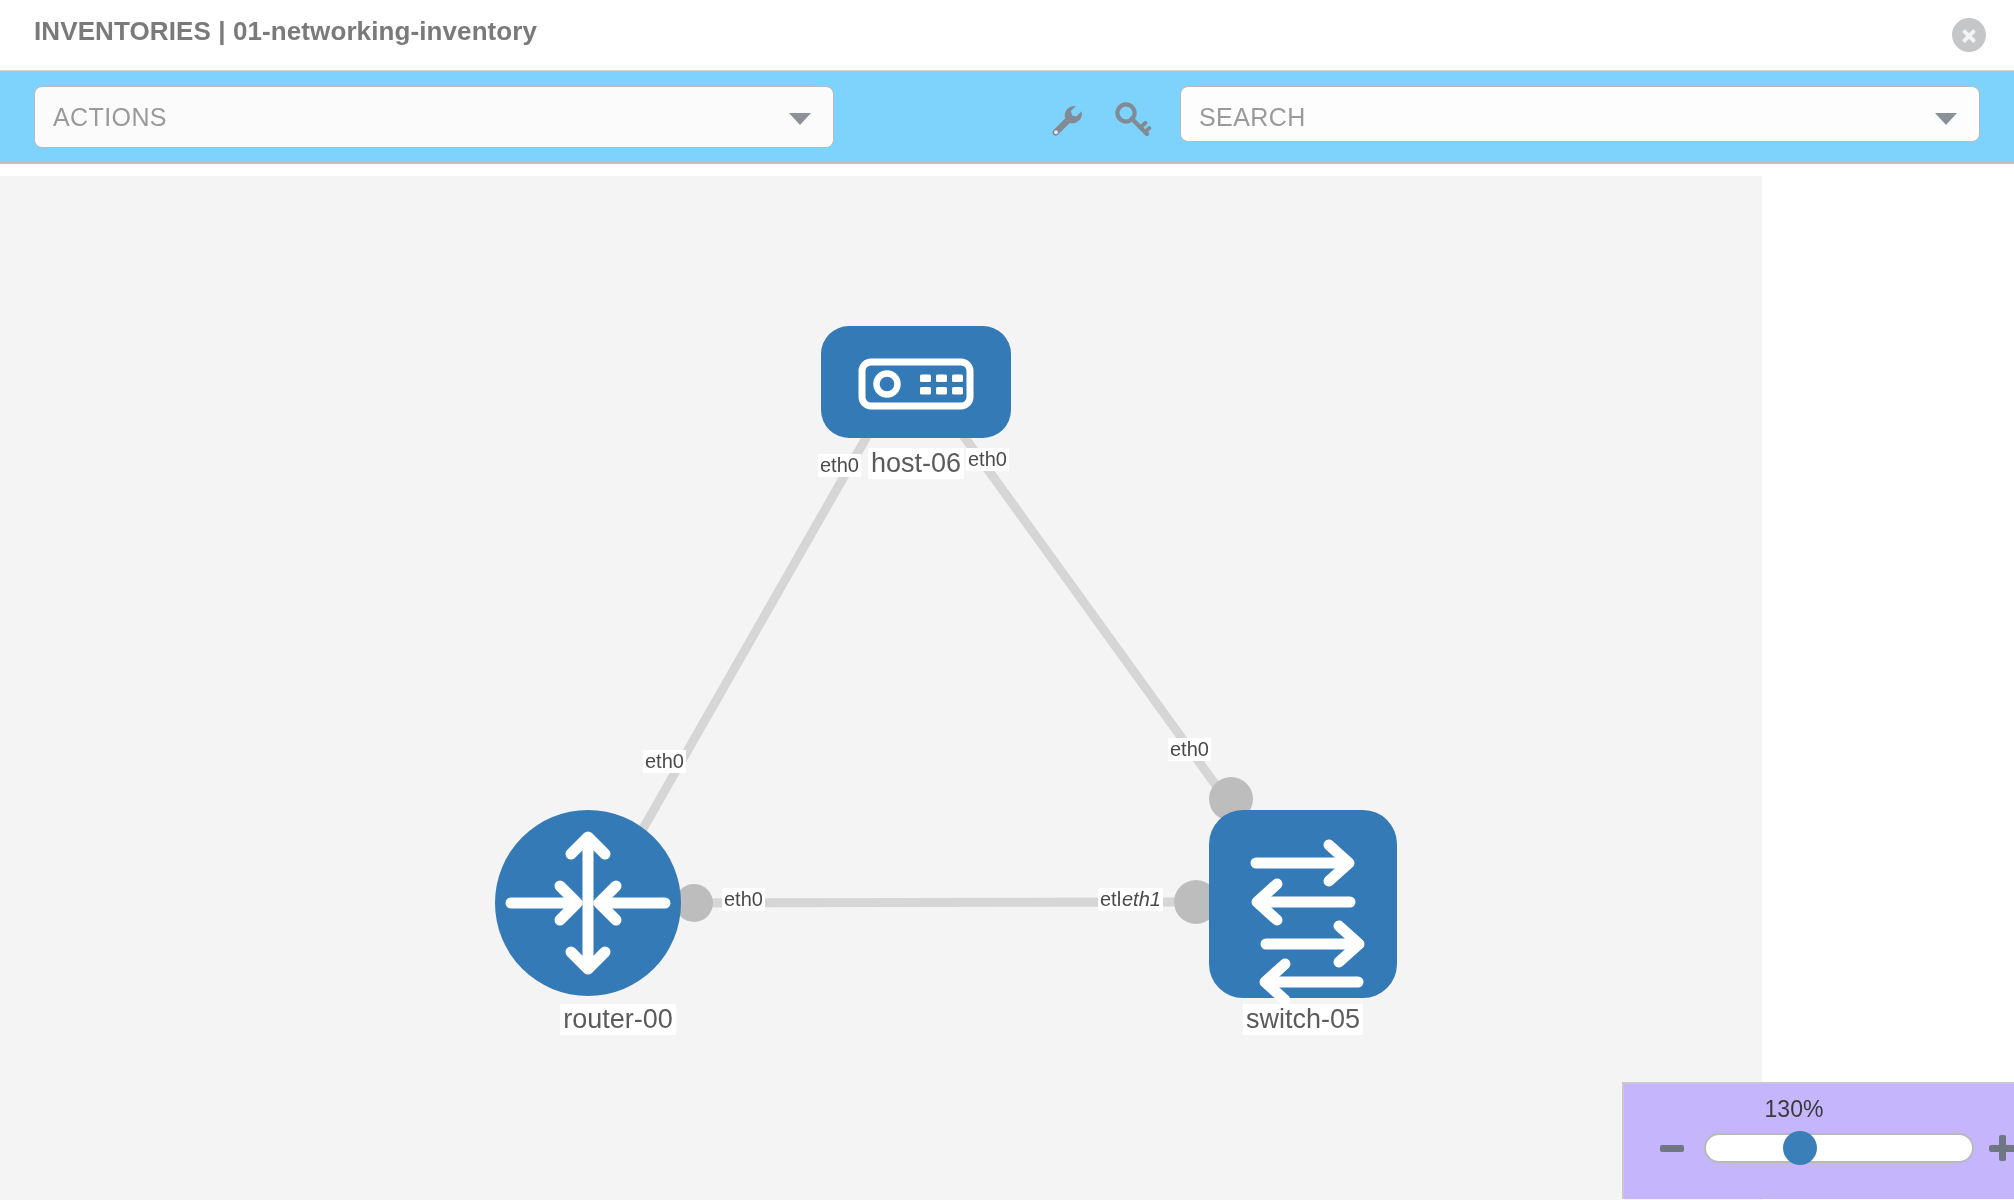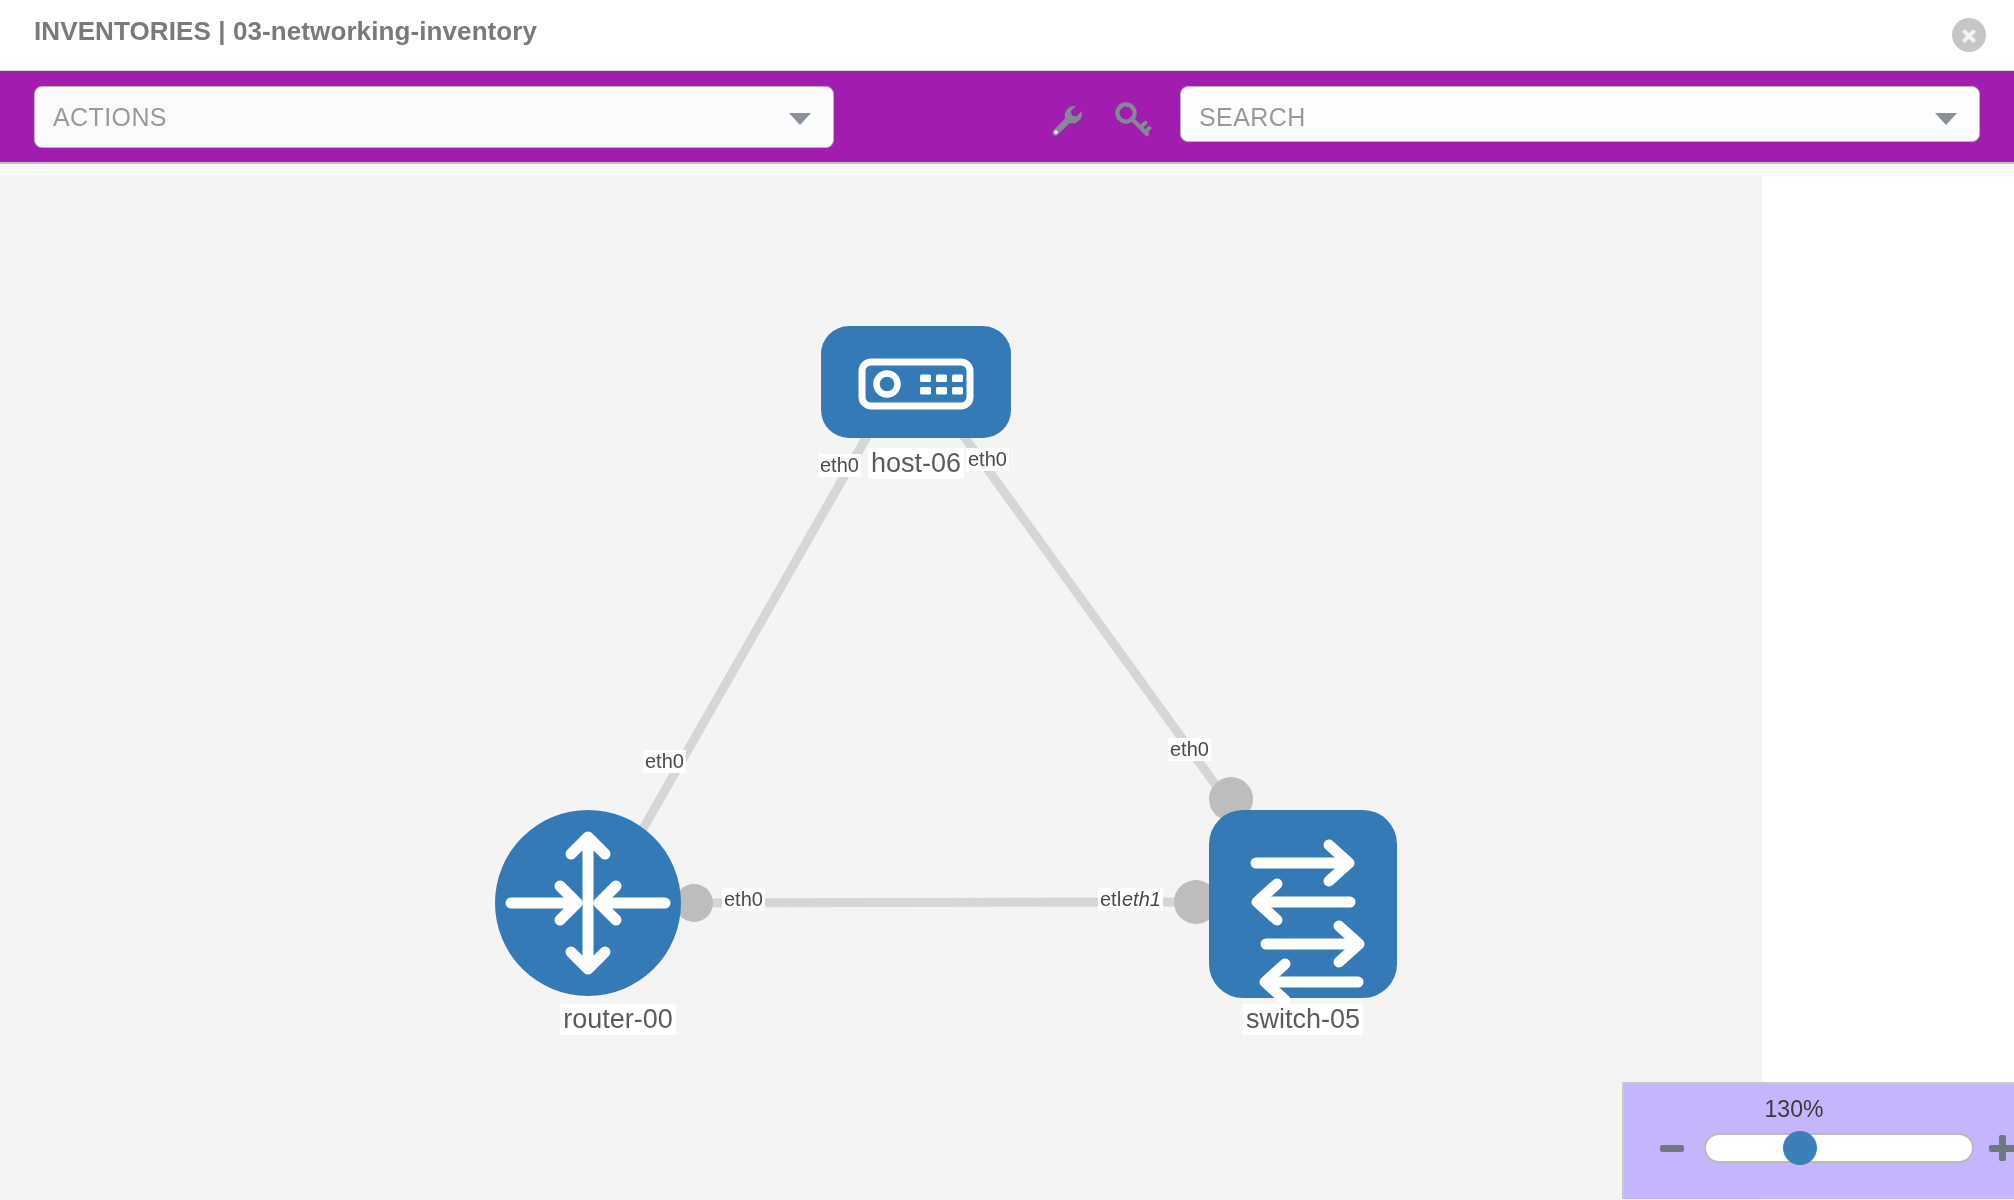--- a/index.html
+++ b/index.html
@@ -54,21 +54,21 @@
   }
   .close-btn::before { transform: rotate(45deg); }
   .close-btn::after  { transform: rotate(-45deg); }
 
   
   .toolbar {
     position: absolute;
     left: 0; top: 70px;
     width: 2014px;
     height: 94px;
-    background: #a21caf;
+    background: #7dd3fc;
     border-top: 1px solid #d6d6d6;
     border-bottom: 2px solid #bfbfbf;
   }
 
   .actions-select {
     position: absolute;
     left: 34px; top: 15px;
     width: 800px; height: 62px;
     background: #fbfbfb;
     border: 1px solid #b9b9b9;
@@ -211,21 +211,21 @@
   }
   .zoom-plus::before { left: 0; top: 9.5px; width: 26px; height: 7px; }
   .zoom-plus::after  { left: 9.5px; top: 0; width: 7px; height: 26px; }
 </style>
 </head>
 <body>
 
 <div id="app">
 
   <div class="header">
-    <div class="header-title">INVENTORIES | 03-networking-inventory</div>
+    <div class="header-title">INVENTORIES | 01-networking-inventory</div>
     <div class="close-btn"></div>
   </div>
 
   <div class="toolbar">
 
     <div class="actions-select">
       <span class="actions-label">ACTIONS</span>
       <span class="caret actions-caret"></span>
     </div>
 

